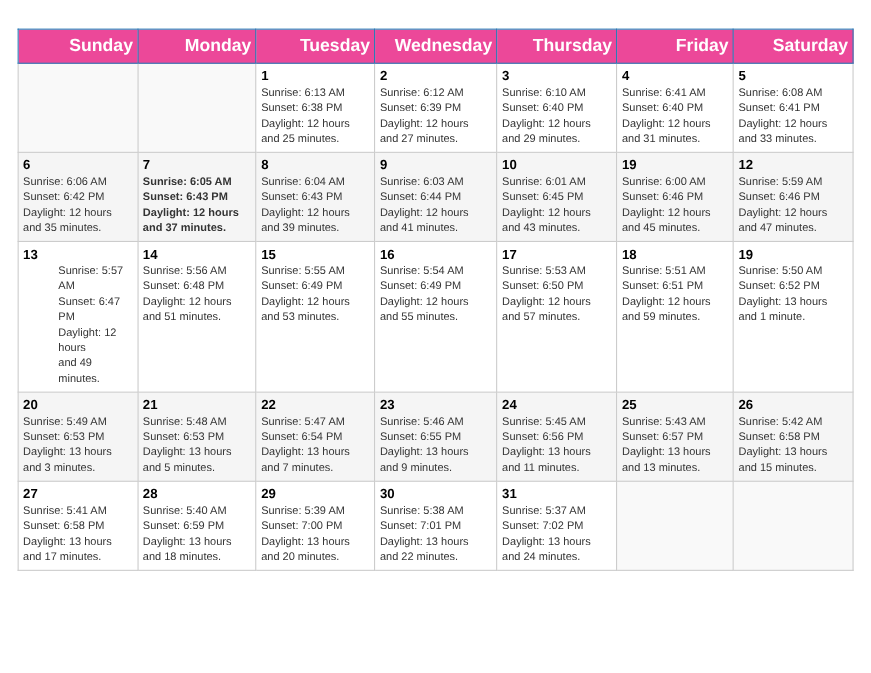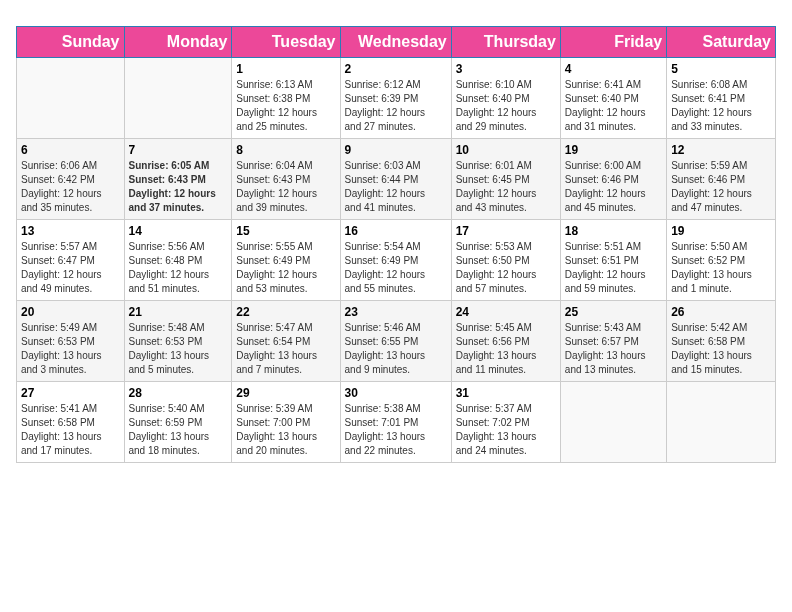--- a/index.html
+++ b/index.html
@@ -179,21 +179,21 @@
           <span class="day-number">12</span>
           <div class="day-info" style="white-space: pre-line;">Sunrise: 5:59 AM
 Sunset: 6:46 PM
 Daylight: 12 hours
 and 47 minutes.</div>
         </td>
       </tr>
       <tr>
         <td>
           <span class="day-number">13</span>
-          <div class="day-info" style="white-space: pre-line;">Sunrise: 5:57 AM
+          <div class="day-info" style="white-space: pre-line; margin-left: 32px;">Sunrise: 5:57 AM
 Sunset: 6:47 PM
 Daylight: 12 hours
 and 49 minutes.</div>
         </td>
         <td>
           <span class="day-number">14</span>
           <div class="day-info" style="white-space: pre-line;">Sunrise: 5:56 AM
 Sunset: 6:48 PM
 Daylight: 12 hours
 and 51 minutes.</div>

